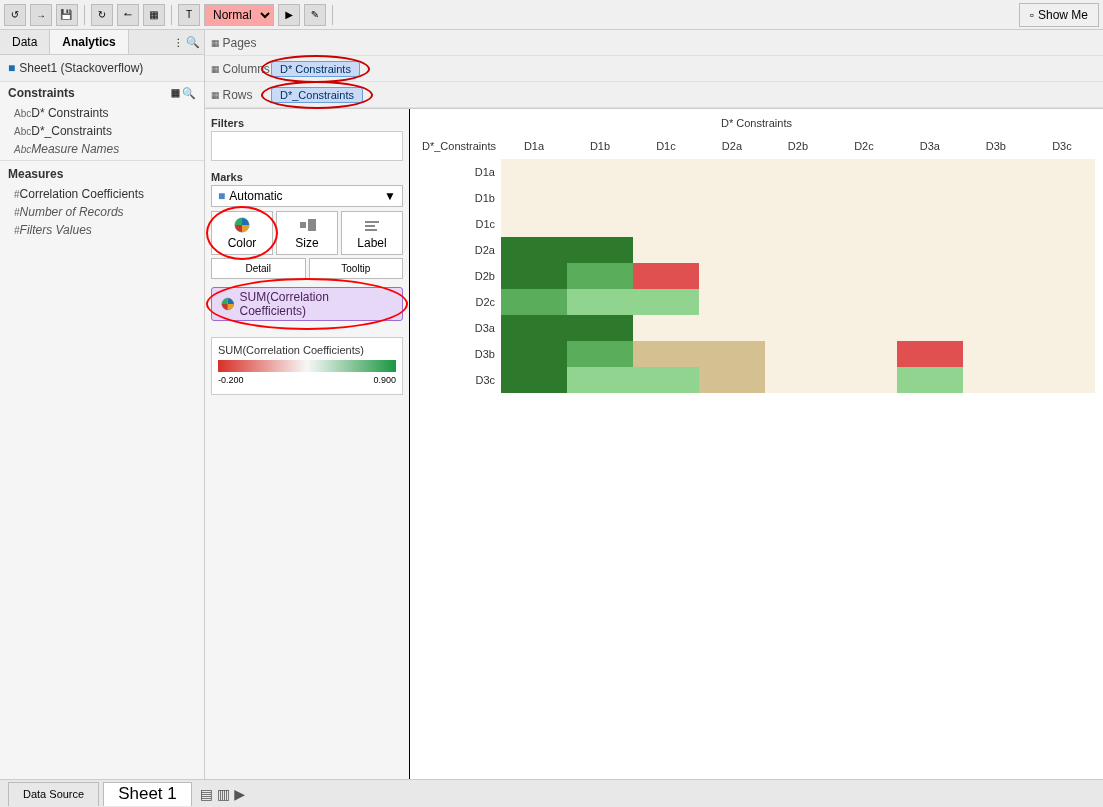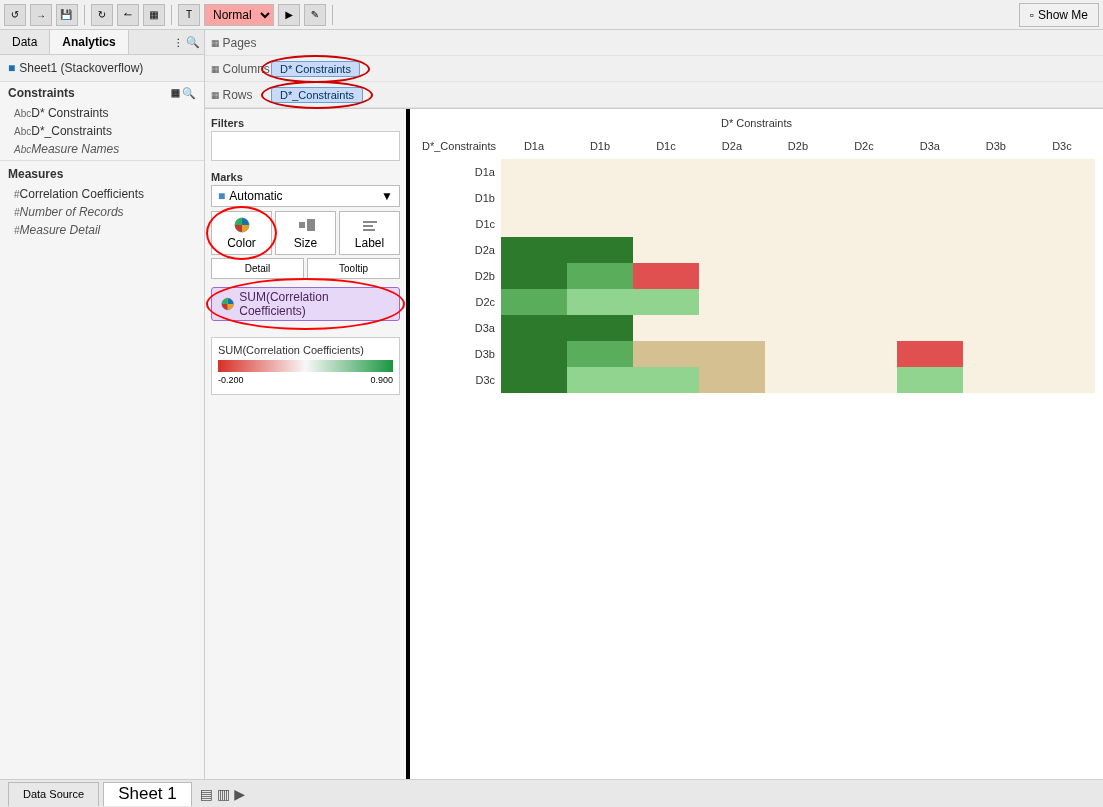--- a/index.html
+++ b/index.html
@@ -146,21 +146,21 @@
     
     #middle-workspace {
       display: flex;
       flex: 1;
       overflow: hidden;
     }
 
     #left-controls {
       width: 205px;
       background: #f5f5f5;
-      border-right: 4px solid #000000;
+      border-right: 1px solid #000000;
       padding: 6px;
       display: flex;
       flex-direction: column;
       gap: 4px;
       overflow-y: auto;
     }
     .control-section-title {
       font-size: 11px;
       font-weight: bold;
       color: #333;
@@ -408,21 +408,21 @@
     <div class="section-item">
       <span class="hash-label">#</span>
       <span>Correlation Coefficients</span>
     </div>
     <div class="section-item italic">
       <span class="hash-label">#</span>
       <span style="font-style:italic;">Number of Records</span>
     </div>
     <div class="section-item italic">
       <span class="hash-label">#</span>
-      <span style="font-style:italic;">Measure Detail</span>
+      <span style="font-style:italic;">Filters Values</span>
     </div>
   </div>
 
   <div id="workspace">
 
     <div id="shelves">
       <div class="shelf-row">
         <span class="shelf-label">
           <span style="font-size:9px;">▦</span>
           <span>Pages</span>

